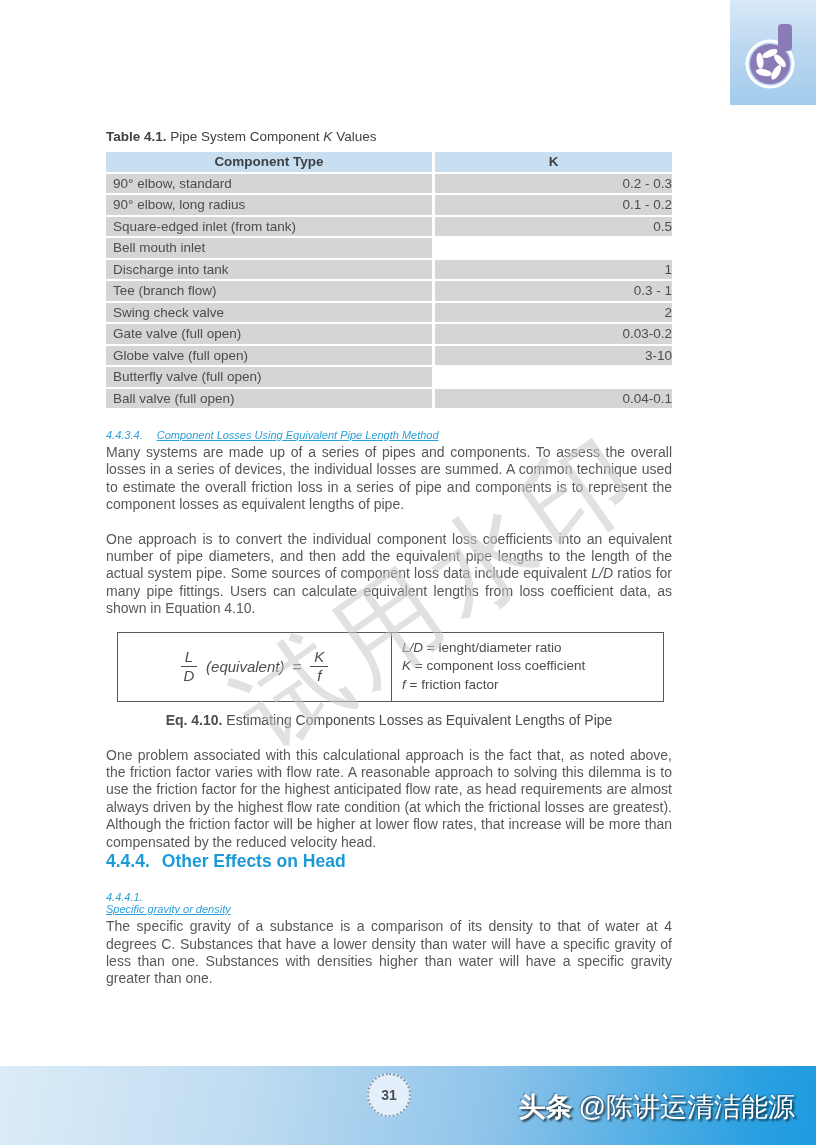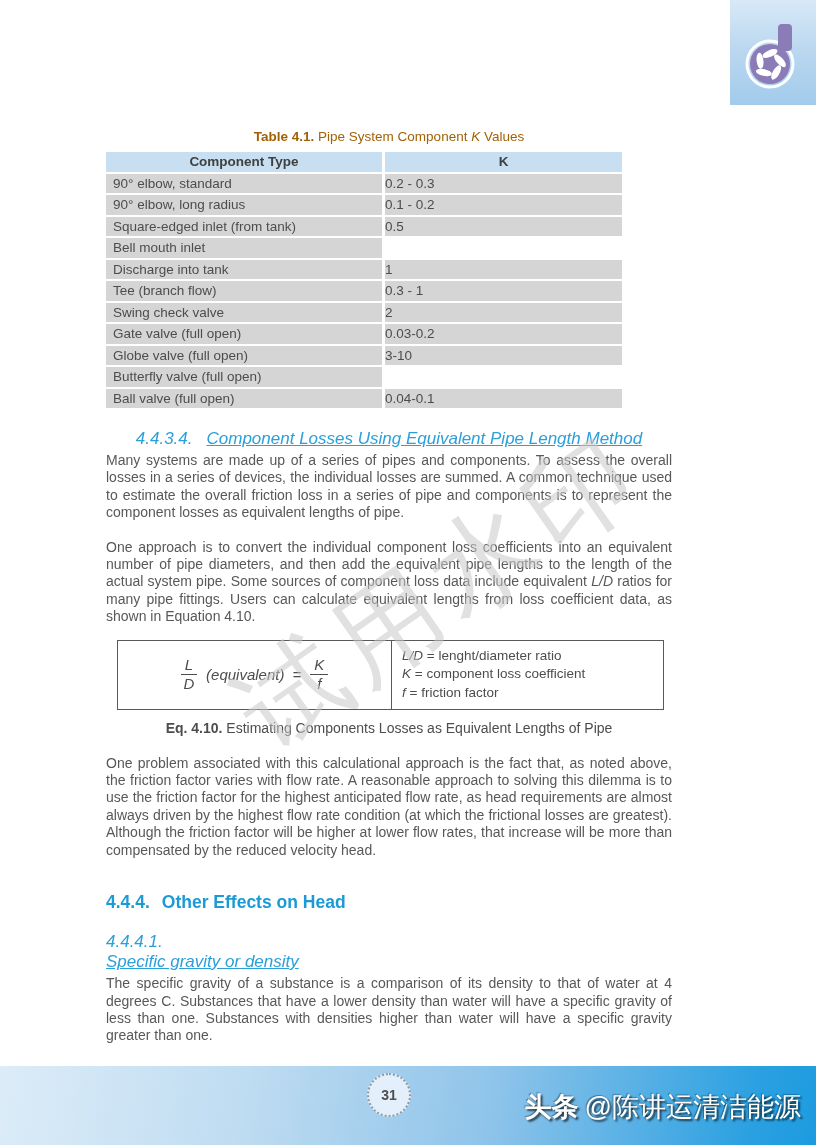--- a/index.html
+++ b/index.html
@@ -27,64 +27,62 @@
   .content {
     position: absolute;
     left: 106px; top: 0;
     width: 566px;
     color: #57585a;
     font-size: 14px;
   }
 
   .table-title {
     margin-top: 129px;
-    text-align: center;
     font-size: 13.5px;
-    color: #a16207;
+    color: #404040;
   }
   .table-title .b { font-weight: bold; }
   .table-title .i { font-style: italic; }
 
   
   .ktable { margin-top: 8px; width: 566px; }
   .trow { display: flex; margin-bottom: 2px; }
   .trow .c1 {
-    width: 276px;
+    width: 326px;
     margin-right: 3px;
     background: #d5d5d5;
     padding: 2px 0 2px 7px;
     font-size: 13.5px;
     line-height: 15.5px;
     color: #4b4d4e;
   }
   .trow .c2 {
     width: 237px;
     background: #d5d5d5;
     padding: 2px 0;
-    text-align: left;
+    text-align: right;
     font-size: 13.5px;
     line-height: 15.5px;
     color: #4b4d4e;
   }
   .trow.head .c1, .trow.head .c2 {
     background: #c7dff1;
     font-weight: bold;
     text-align: center;
     color: #3e4041;
     padding-left: 0;
   }
 
   
   .h-sub {
     display: flex;
     align-items: baseline;
-    font-size: 17px;
+    font-size: 11px;
     font-style: italic;
     color: #2b9fd9;
-    justify-content: center;
   }
   .h-sub .num { margin-right: 14px; }
   .h-sub .ttl { text-decoration: underline; }
 
   .h-main {
     display: flex;
     align-items: baseline;
     font-size: 17.5px;
     color: #1b9ad6;
   }
@@ -180,21 +178,21 @@
     background: #e3effa;
     display: flex;
     align-items: center;
     justify-content: center;
     font-size: 14px;
     font-weight: bold;
     color: #4d4f51;
   }
   .brand-mark {
     position: absolute;
-    right: 15px; top: 23px;
+    right: 21px; top: 23px;
     font-size: 27px;
     color: #ffffff;
     white-space: nowrap;
     text-shadow: 2px 2px 2px rgba(0,0,0,0.65), -1px -1px 1px rgba(0,0,0,0.35);
     font-family: "Liberation Sans", sans-serif;
     margin-left: 32px;
   }
   .brand-mark .b { font-weight: bold; margin-right: 6px; }
 </style>
 </head>
@@ -313,21 +311,21 @@
         <div><span class="i">f</span> <span>= friction factor</span></div>
       </div>
     </div>
 
     <div class="eq-caption">
       <span class="b">Eq. 4.10.</span><span> Estimating Components Losses as Equivalent Lengths of Pipe</span>
     </div>
 
     <div class="para" style="margin-top: 19px;">One problem associated with this calculational approach is the fact that, as noted above, the friction factor varies with flow rate. A reasonable approach to solving this dilemma is to use the friction factor for the highest anticipated flow rate, as head requirements are almost always driven by the highest flow rate condition (at which the frictional losses are greatest). Although the friction factor will be higher at lower flow rates, that increase will be more than compensated by the reduced velocity head.</div>
 
-    <div class="h-main" style="margin-top: 33px;">
+    <div class="h-main" style="">
       <span class="num">4.4.4.</span>
       <span class="ttl">Other Effects on Head</span>
     </div>
 
     <div class="h-sub" style="margin-top: 19px; flex-direction: column;">
       <span class="num">4.4.4.1.</span>
       <span class="ttl">Specific gravity or density</span>
     </div>
 
     <div class="para" style="margin-top: 3px;">The specific gravity of a substance is a comparison of its density to that of water at 4 degrees C. Substances that have a lower density than water will have a specific gravity of less than one. Substances with densities higher than water will have a specific gravity greater than one.</div>

